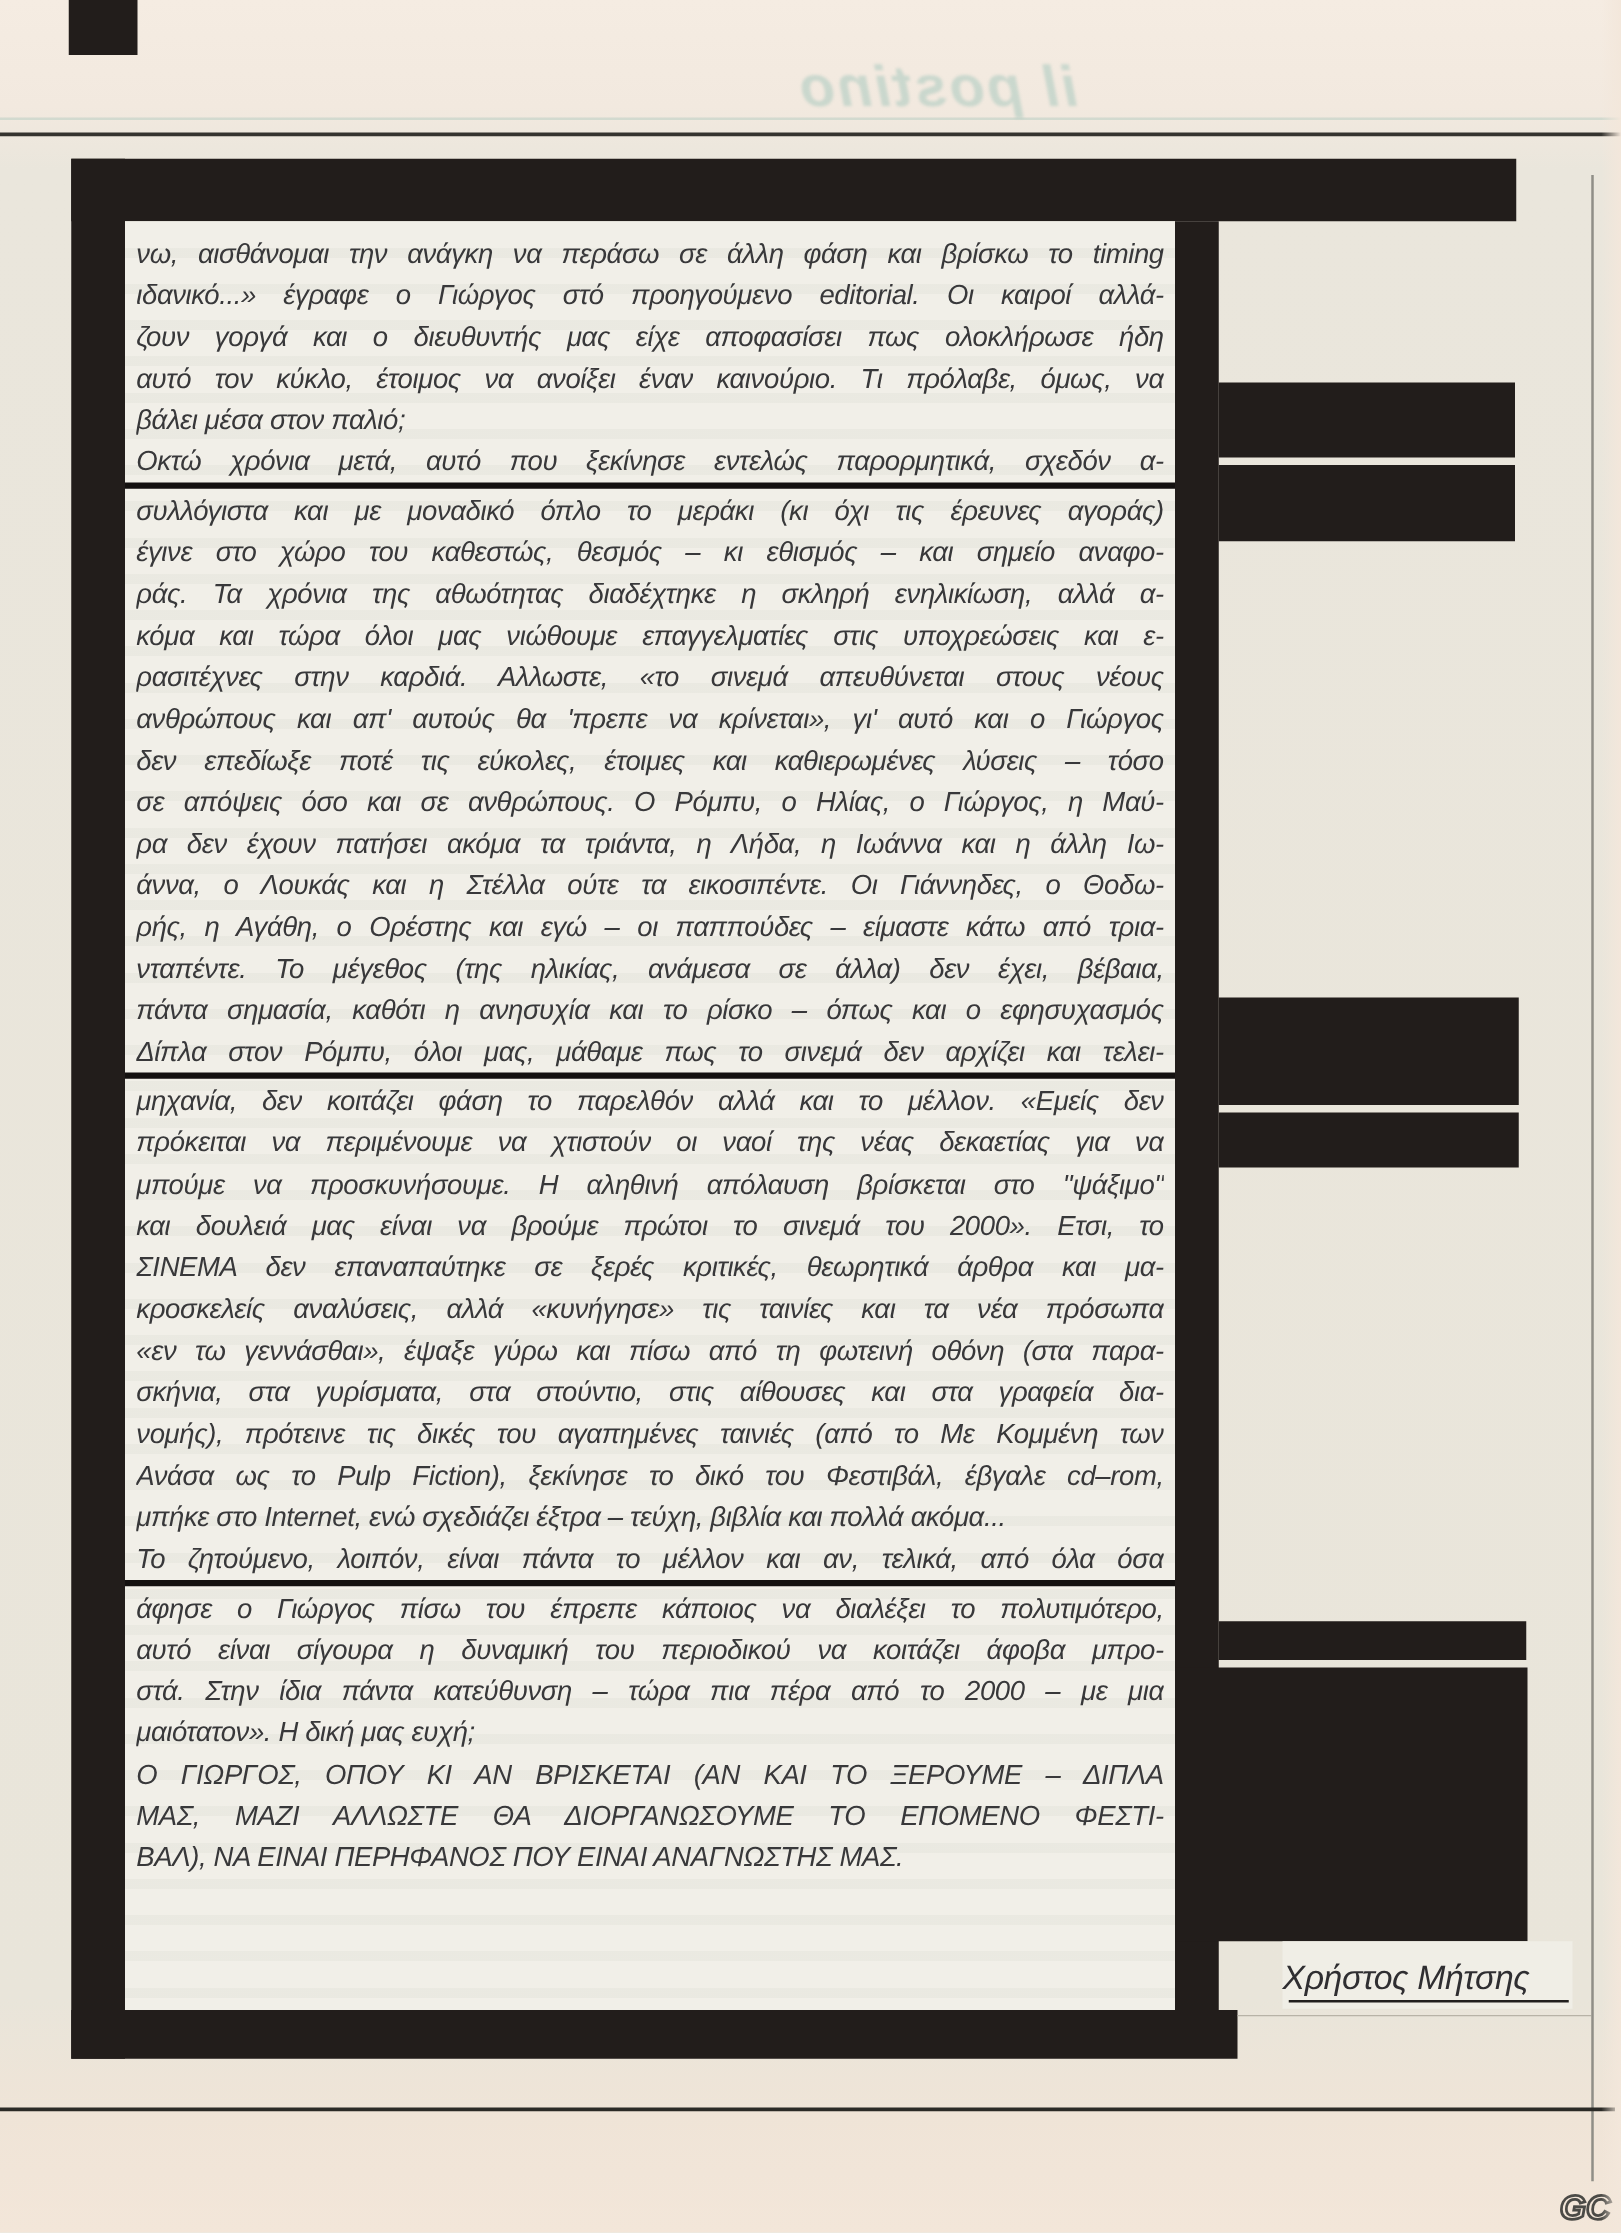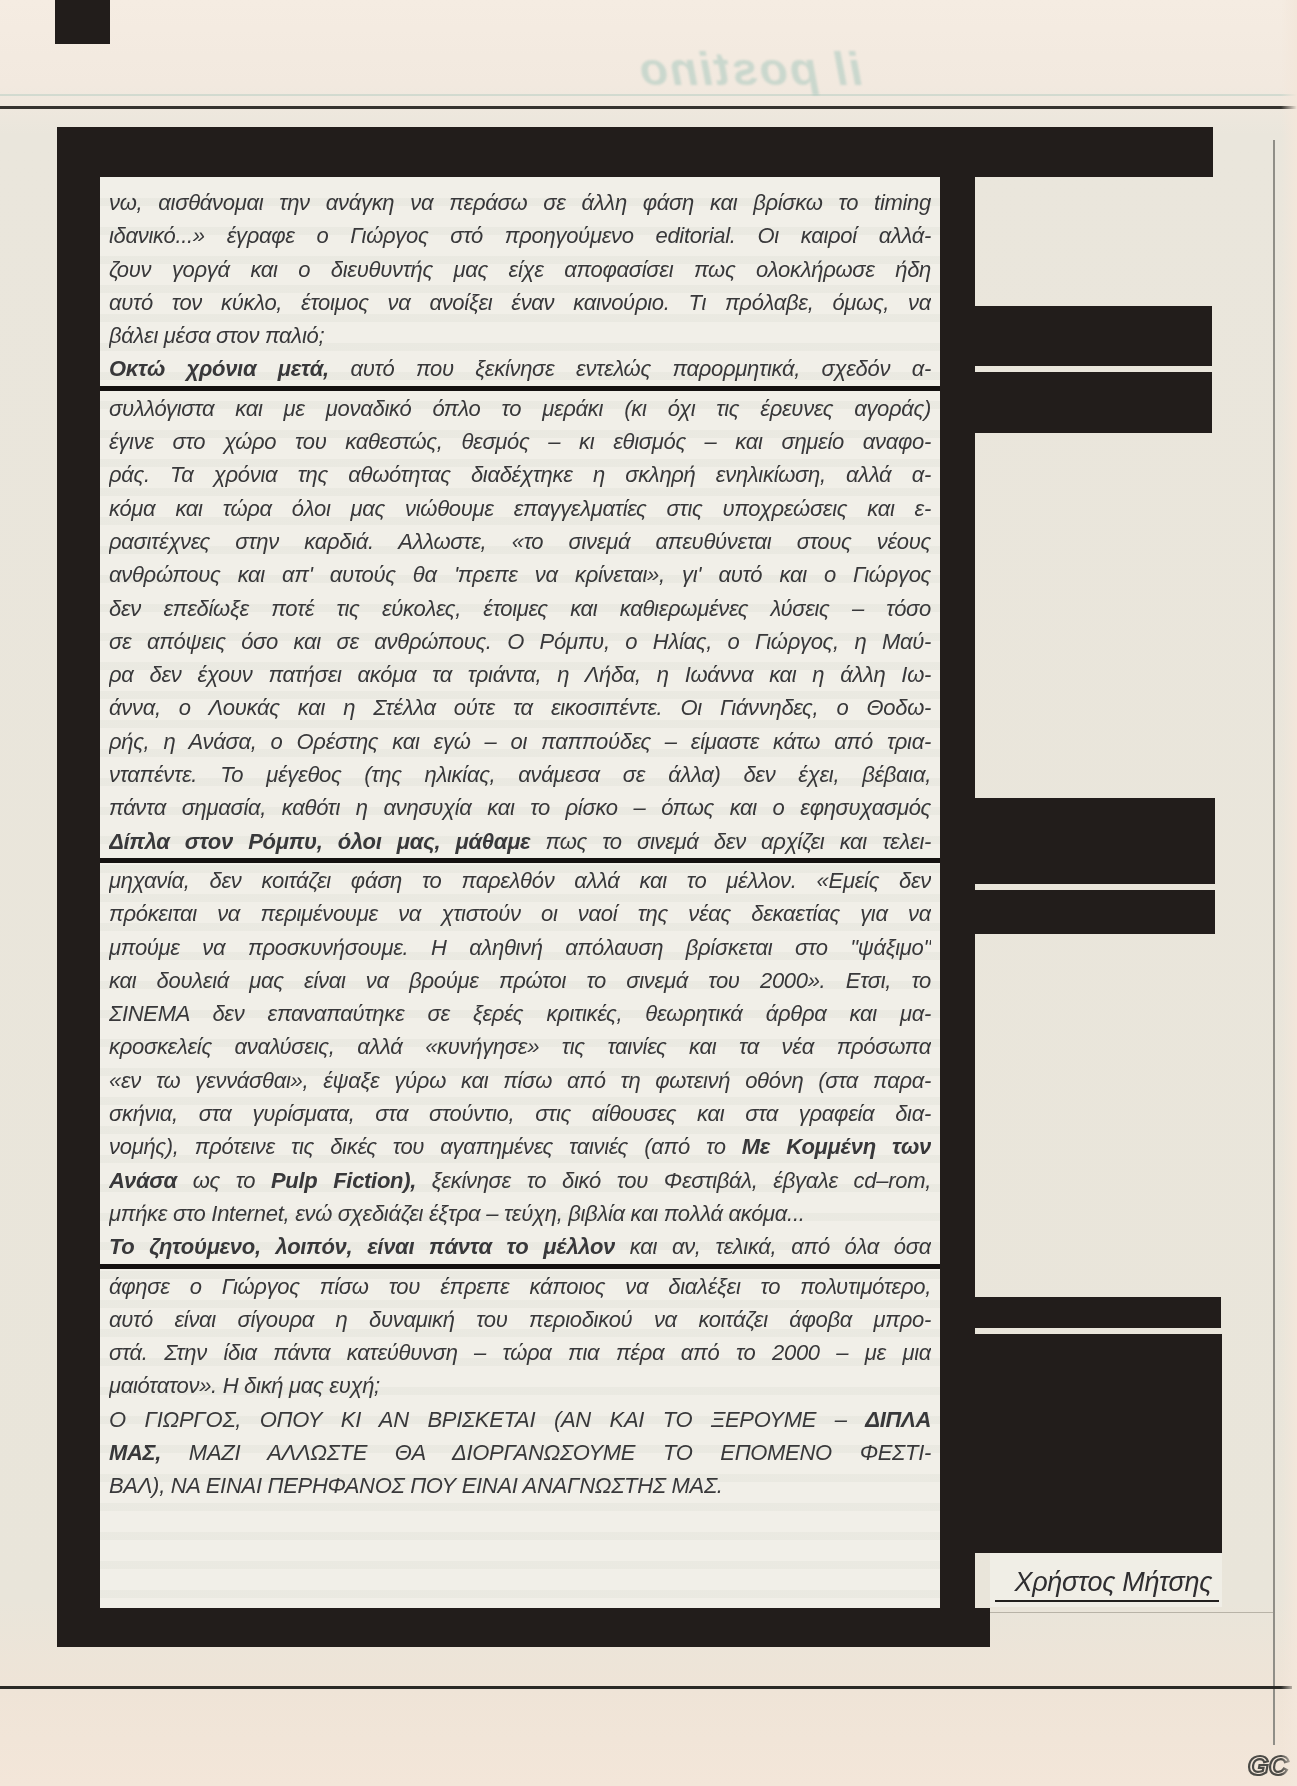--- a/index.html
+++ b/index.html
@@ -38,26 +38,26 @@
   .bigblock{left:940px;top:1334px;width:282px;height:219px;}
 
   
   .textbox{position:absolute;left:100px;top:177px;width:840px;height:1431px;background:var(--paper);}
   .bleed{position:absolute;inset:0;pointer-events:none;
          background:repeating-linear-gradient(180deg,transparent 0 21px,rgba(118,134,112,.055) 21px 29px);}
   .body{position:absolute;left:100px;top:186px;width:840px;padding:0 9px;box-sizing:border-box;
         font-style:italic;font-size:22px;line-height:33.3px;letter-spacing:-0.3px;color:var(--ink);}
   .line{text-align:justify;text-align-last:justify;height:33.3px;overflow:hidden;white-space:normal;}
   .line.no-j{text-align-last:left;}
-  .line .b{font-weight:700;}
+  .line .b{font-weight:400;}
   .rule{height:5px;background:var(--rule);margin:0 -9px 1px;}
 
   
-  .sigbox{position:absolute;left:990px;top:1553px;width:232px;height:54px;background:#f0eee6;
-          display:flex;align-items:flex-end;justify-content:flex-end;padding:0 10px 9px 0;box-sizing:border-box;}
+  .sigbox{position:absolute;left:1026px;top:1553px;width:232px;height:54px;background:#f0eee6;
+          display:flex;align-items:flex-end;padding:0 10px 9px 0;box-sizing:border-box;}
   .sig{font-style:italic;font-size:27px;color:#2f2e31;letter-spacing:-0.3px;}
   .sig-underline{position:absolute;left:5px;right:3px;bottom:5px;height:2px;background:#22201e;}
   .faint-line{position:absolute;left:990px;top:1612px;width:283px;height:1px;background:#b8b3a7;}
 
   
   .edge-line-v{position:absolute;left:1273px;top:140px;width:2px;height:1605px;background:#908e87;}
   .bottom-line{position:absolute;left:0;top:1686px;width:1292px;height:3px;background:#2b2a26;}
   .gc-logo{position:absolute;left:1240px;top:1747px;}
 </style>
 </head>
@@ -95,21 +95,21 @@
       <div class="line"><span>συλλόγιστα και με μοναδικό όπλο το μεράκι (κι όχι τις έρευνες αγοράς)</span></div>
       <div class="line"><span>έγινε στο χώρο του καθεστώς, θεσμός – κι εθισμός – και σημείο αναφο-</span></div>
       <div class="line"><span>ράς. Τα χρόνια της αθωότητας διαδέχτηκε η σκληρή ενηλικίωση, αλλά α-</span></div>
       <div class="line"><span>κόμα και τώρα όλοι μας νιώθουμε επαγγελματίες στις υποχρεώσεις και ε-</span></div>
       <div class="line"><span>ρασιτέχνες στην καρδιά. Αλλωστε, «το σινεμά απευθύνεται στους νέους</span></div>
       <div class="line"><span>ανθρώπους και απ' αυτούς θα 'πρεπε να κρίνεται», γι' αυτό και ο Γιώργος</span></div>
       <div class="line"><span>δεν επεδίωξε ποτέ τις εύκολες, έτοιμες και καθιερωμένες λύσεις – τόσο</span></div>
       <div class="line"><span>σε απόψεις όσο και σε ανθρώπους. Ο Ρόμπυ, ο Ηλίας, ο Γιώργος, η Μαύ-</span></div>
       <div class="line"><span>ρα δεν έχουν πατήσει ακόμα τα τριάντα, η Λήδα, η Ιωάννα και η άλλη Ιω-</span></div>
       <div class="line"><span>άννα, ο Λουκάς και η Στέλλα ούτε τα εικοσιπέντε. Οι Γιάννηδες, ο Θοδω-</span></div>
-      <div class="line"><span>ρής, η Ανάσα, ο Ορέστης και εγώ – οι παππούδες – είμαστε κάτω από τρια-</span></div>
+      <div class="line"><span>ρής, η Αγάθη, ο Ορέστης και εγώ – οι παππούδες – είμαστε κάτω από τρια-</span></div>
       <div class="line"><span>νταπέντε. Το μέγεθος (της ηλικίας, ανάμεσα σε άλλα) δεν έχει, βέβαια,</span></div>
       <div class="line"><span>πάντα σημασία, καθότι η ανησυχία και το ρίσκο – όπως και ο εφησυχασμός</span></div>
       <div class="line"><span class="b">Δίπλα στον Ρόμπυ, όλοι μας, μάθαμε</span><span> πως το σινεμά δεν αρχίζει και τελει-</span></div>
       <div class="rule"></div>
       <div class="line"><span>μηχανία, δεν κοιτάζει φάση το παρελθόν αλλά και το μέλλον. «Εμείς δεν</span></div>
       <div class="line"><span>πρόκειται να περιμένουμε να χτιστούν οι ναοί της νέας δεκαετίας για να</span></div>
       <div class="line"><span>μπούμε να προσκυνήσουμε. Η αληθινή απόλαυση βρίσκεται στο "ψάξιμο"</span></div>
       <div class="line"><span>και δουλειά μας είναι να βρούμε πρώτοι το σινεμά του 2000». Ετσι, το</span></div>
       <div class="line"><span>ΣΙΝΕΜΑ δεν επαναπαύτηκε σε ξερές κριτικές, θεωρητικά άρθρα και μα-</span></div>
       <div class="line"><span>κροσκελείς αναλύσεις, αλλά «κυνήγησε» τις ταινίες και τα νέα πρόσωπα</span></div>

